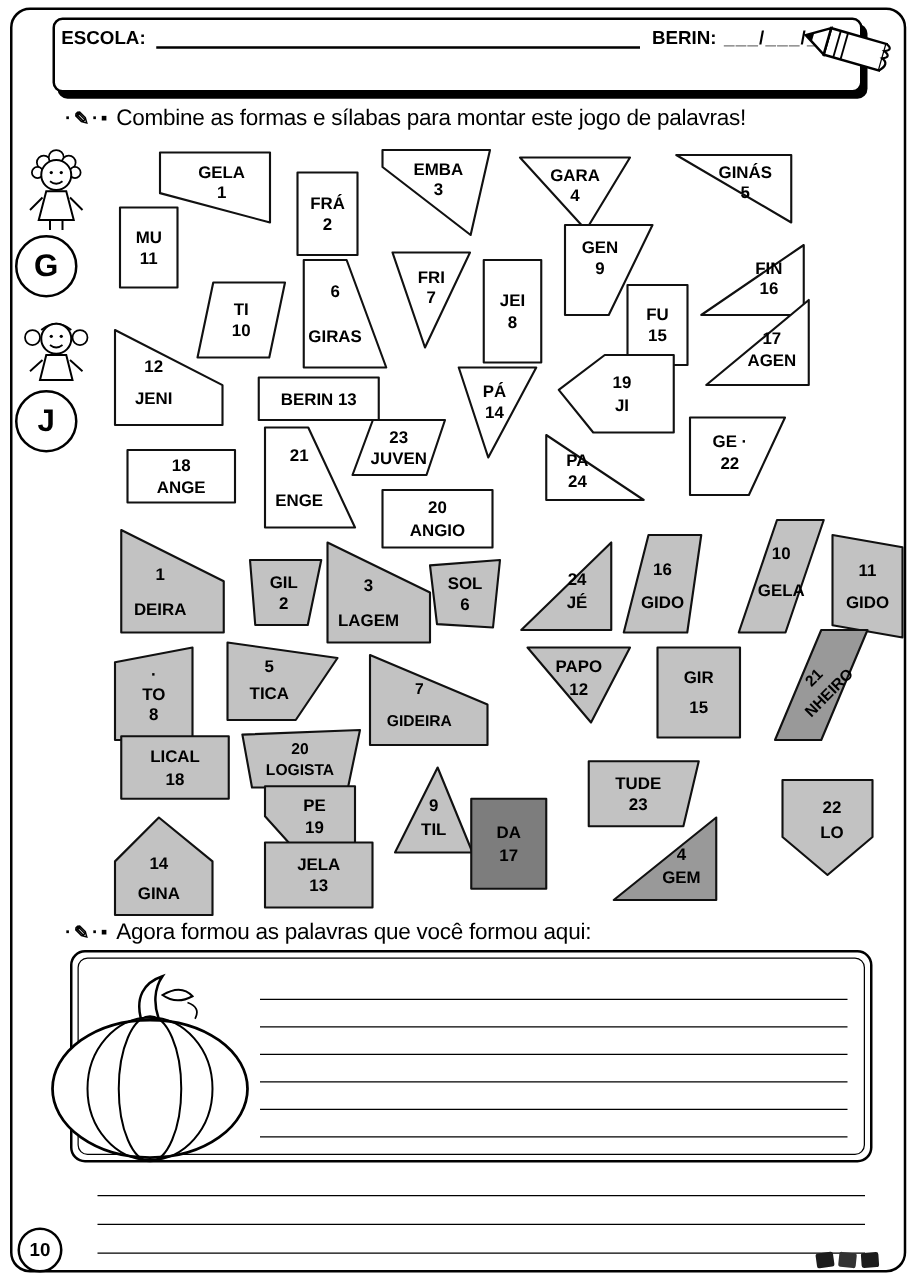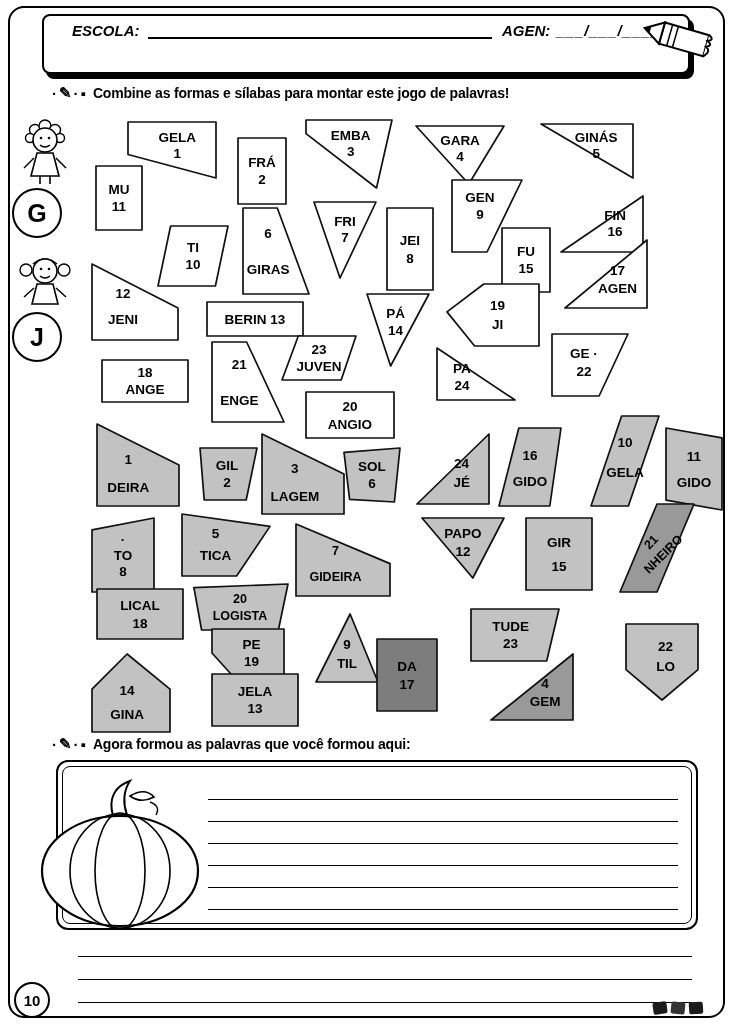--- a/index.html
+++ b/index.html
@@ -3,29 +3,29 @@
 <meta charset="utf-8">
 <style>
   html,body{margin:0;padding:0;background:#e8e8e8;}
   .page{position:relative;width:733px;height:1024px;background:#fff;overflow:hidden;
         font-family:"Liberation Sans",sans-serif;color:#000;}
   .page-border{position:absolute;left:8px;top:6px;right:8px;bottom:6px;
         border:2.5px solid #000;border-radius:16px;pointer-events:none;}
   
   .header-box{position:absolute;left:42px;top:14px;width:648px;height:60px;background:#fff;
         border:2.5px solid #000;border-radius:8px;box-shadow:4px 5px 0 #000;
-        padding:5px 28px;box-sizing:border-box;display:flex;flex-direction:column;justify-content:space-between;z-index:4;font-style:italic;}
+        padding:5px 5px;box-sizing:border-box;display:flex;flex-direction:column;justify-content:space-between;z-index:4;}
   .header-row{display:flex;align-items:flex-end;font-weight:bold;font-size:15px;line-height:20px;}
   .fill-line{flex:1;border-bottom:2.2px solid #000;height:15px;margin:0 10px 2px 8px;}
   .date-blanks{font-weight:bold;letter-spacing:1px;margin-left:6px;white-space:nowrap;}
   .pencil-wrap{position:absolute;left:636px;top:10px;width:92px;height:66px;z-index:6;}
   
   .inst{position:absolute;left:52px;display:flex;align-items:center;gap:7px;z-index:3;}
   .inst-icons{font-size:15px;font-weight:bold;display:flex;align-items:center;gap:2px;}
-  .inst-text{font-weight:bold;font-size:14px;letter-spacing:-0.2px;}
+  .inst-text{font-weight:normal;font-size:18px;letter-spacing:-0.2px;}
   .inst-1{top:84px;}
   .inst-2{top:735px;}
   
   .kid{position:absolute;z-index:2;}
   .letter-circle{position:absolute;width:46px;height:46px;border:2.5px solid #000;border-radius:50%;
         background:#fff;display:flex;align-items:center;justify-content:center;
         font-size:25px;font-weight:bold;z-index:2;}
   
   #shapes-layer{position:absolute;left:0;top:0;width:733px;height:1024px;z-index:1;}
   .piece{position:absolute;overflow:visible;}
@@ -51,21 +51,21 @@
 </head>
 <body>
 
 <div class="page">
   <div class="page-border"></div>
 
   <div class="header-box">
     <div class="header-row">
       <span>ESCOLA:</span>
       <span class="fill-line"></span>
-      <span>AGEN:</span>
+      <span>BERIN:</span>
       <span class="date-blanks">___/___/____</span>
     </div>
   </div>
 
   <div class="pencil-wrap">
     <svg width="92" height="66" viewBox="0 0 92 66">
       <g transform="rotate(16 46 33)">
         <rect x="24" y="18" width="46" height="22" fill="#fff" stroke="#000" stroke-width="2"></rect>
         <line x1="32" y1="18" x2="32" y2="40" stroke="#000" stroke-width="1.5"></line>
         <line x1="38" y1="18" x2="38" y2="40" stroke="#000" stroke-width="1.5"></line>

